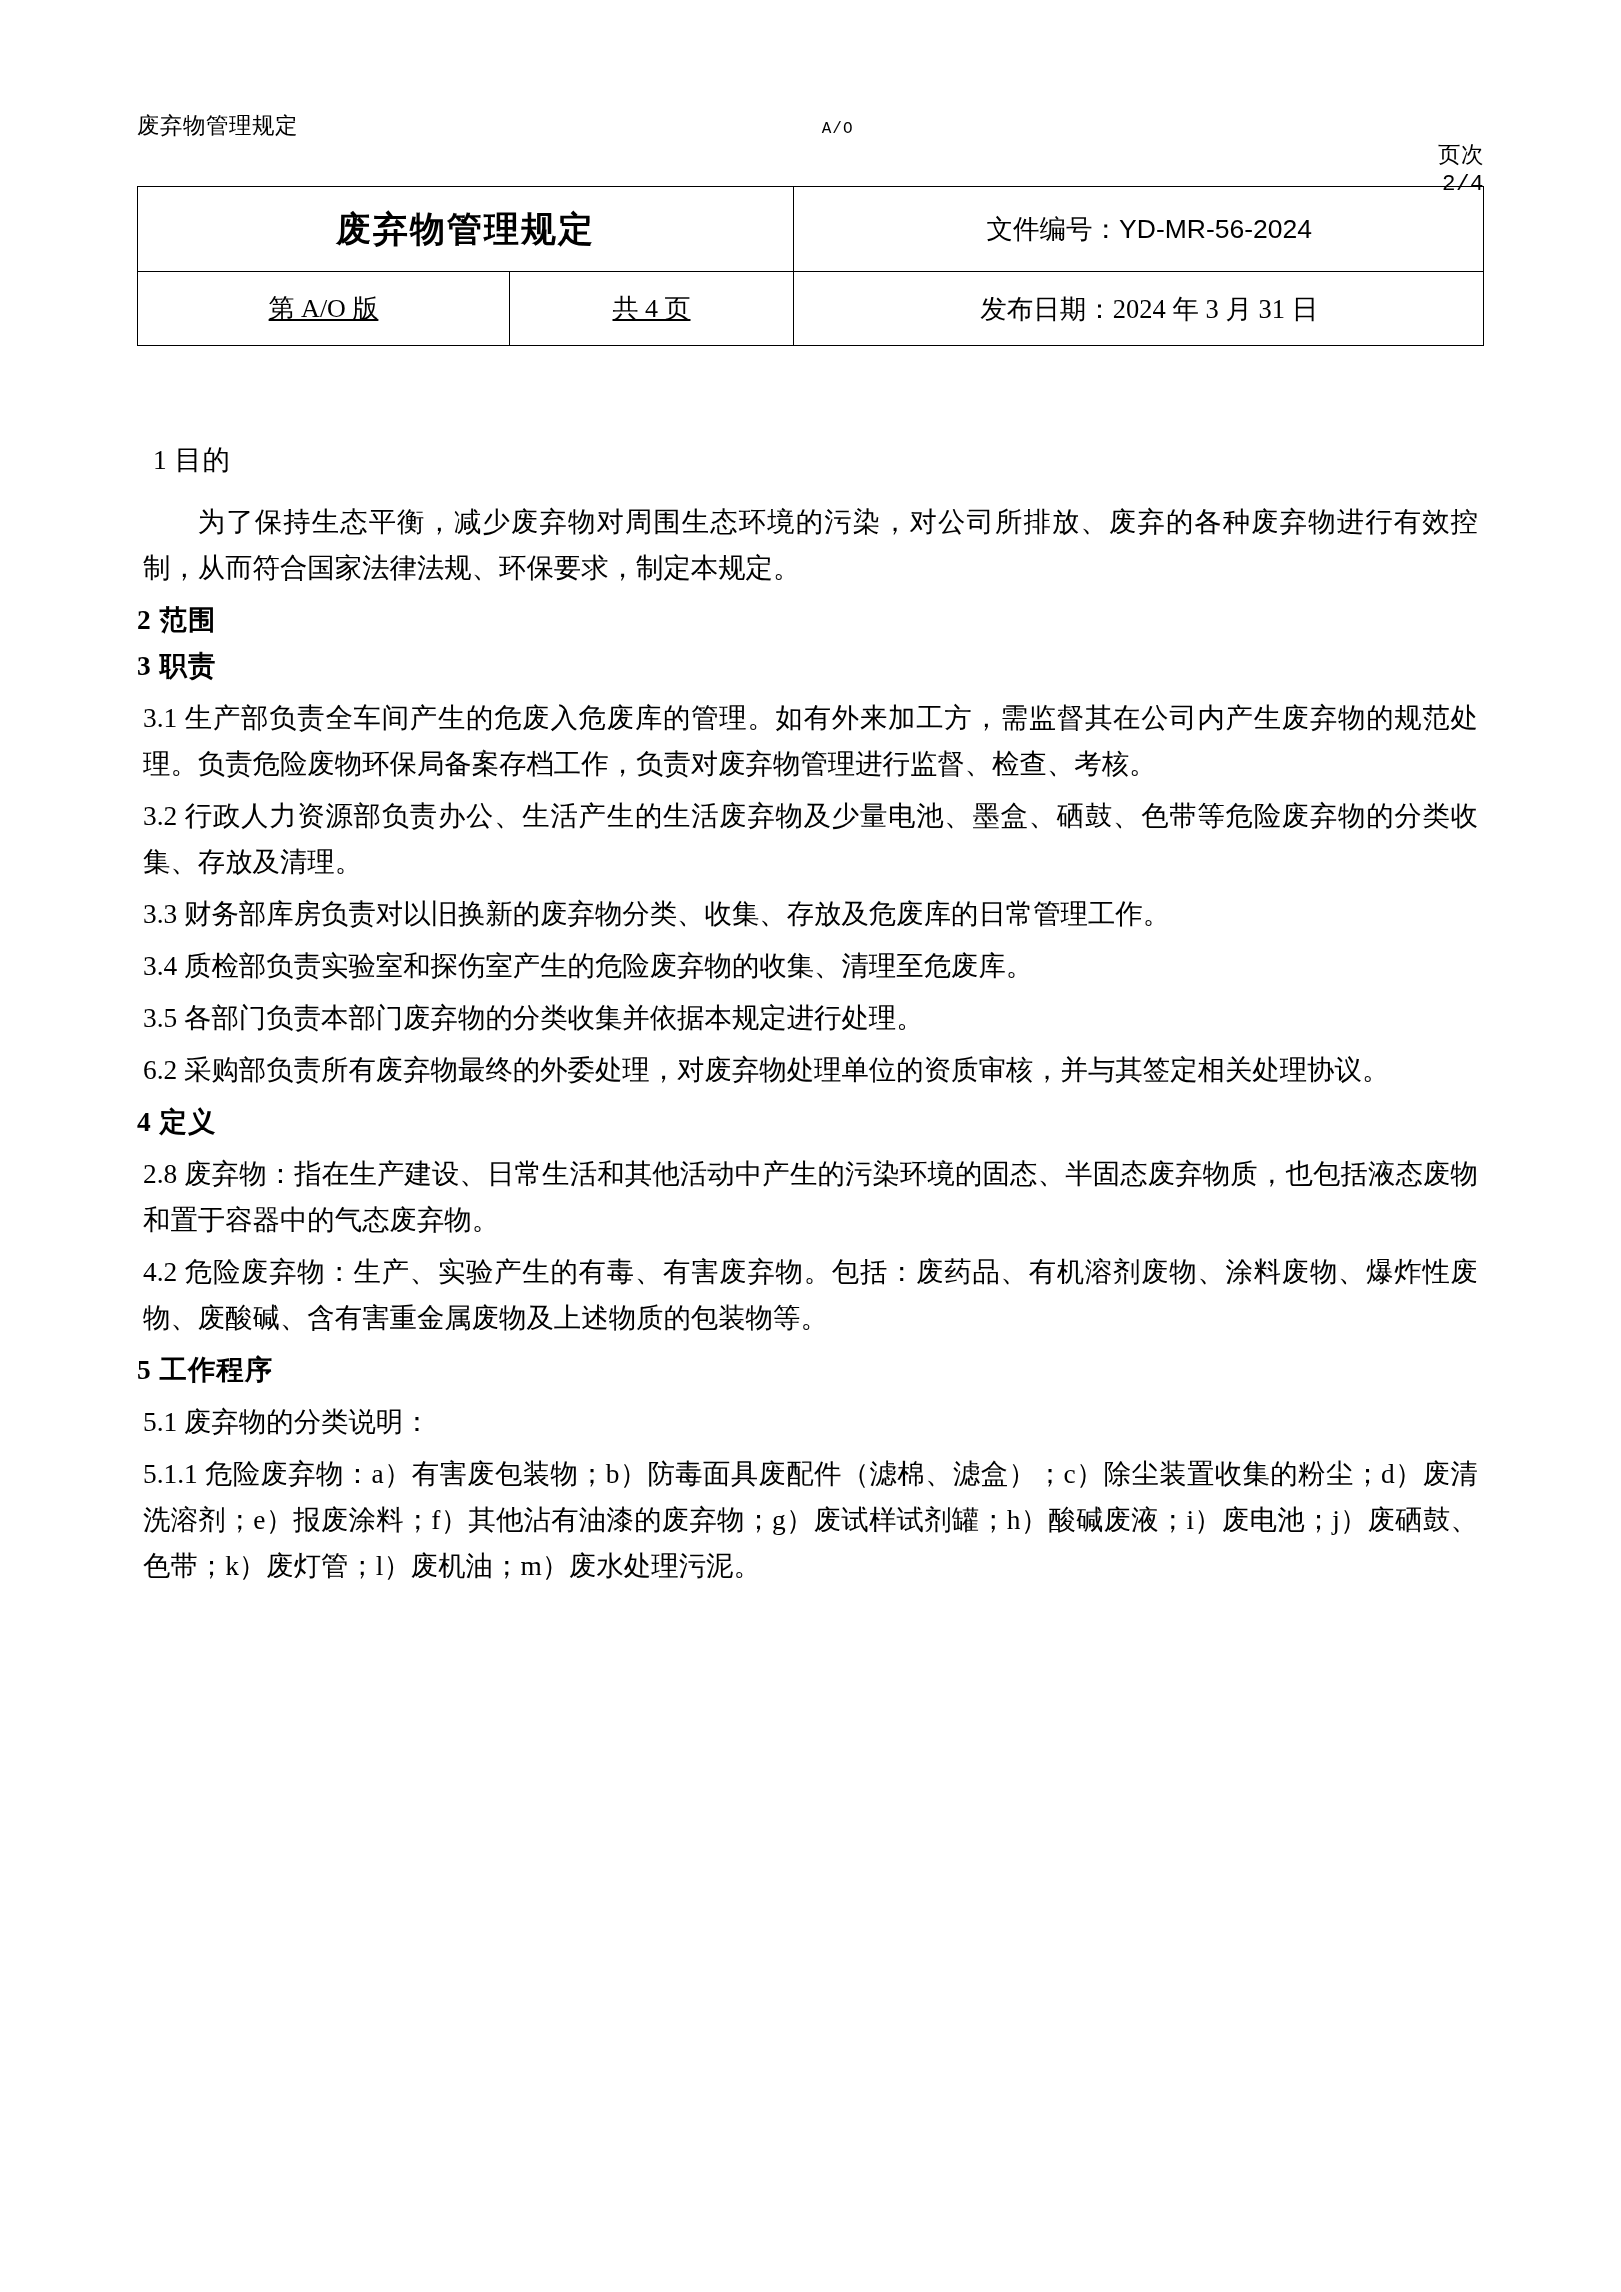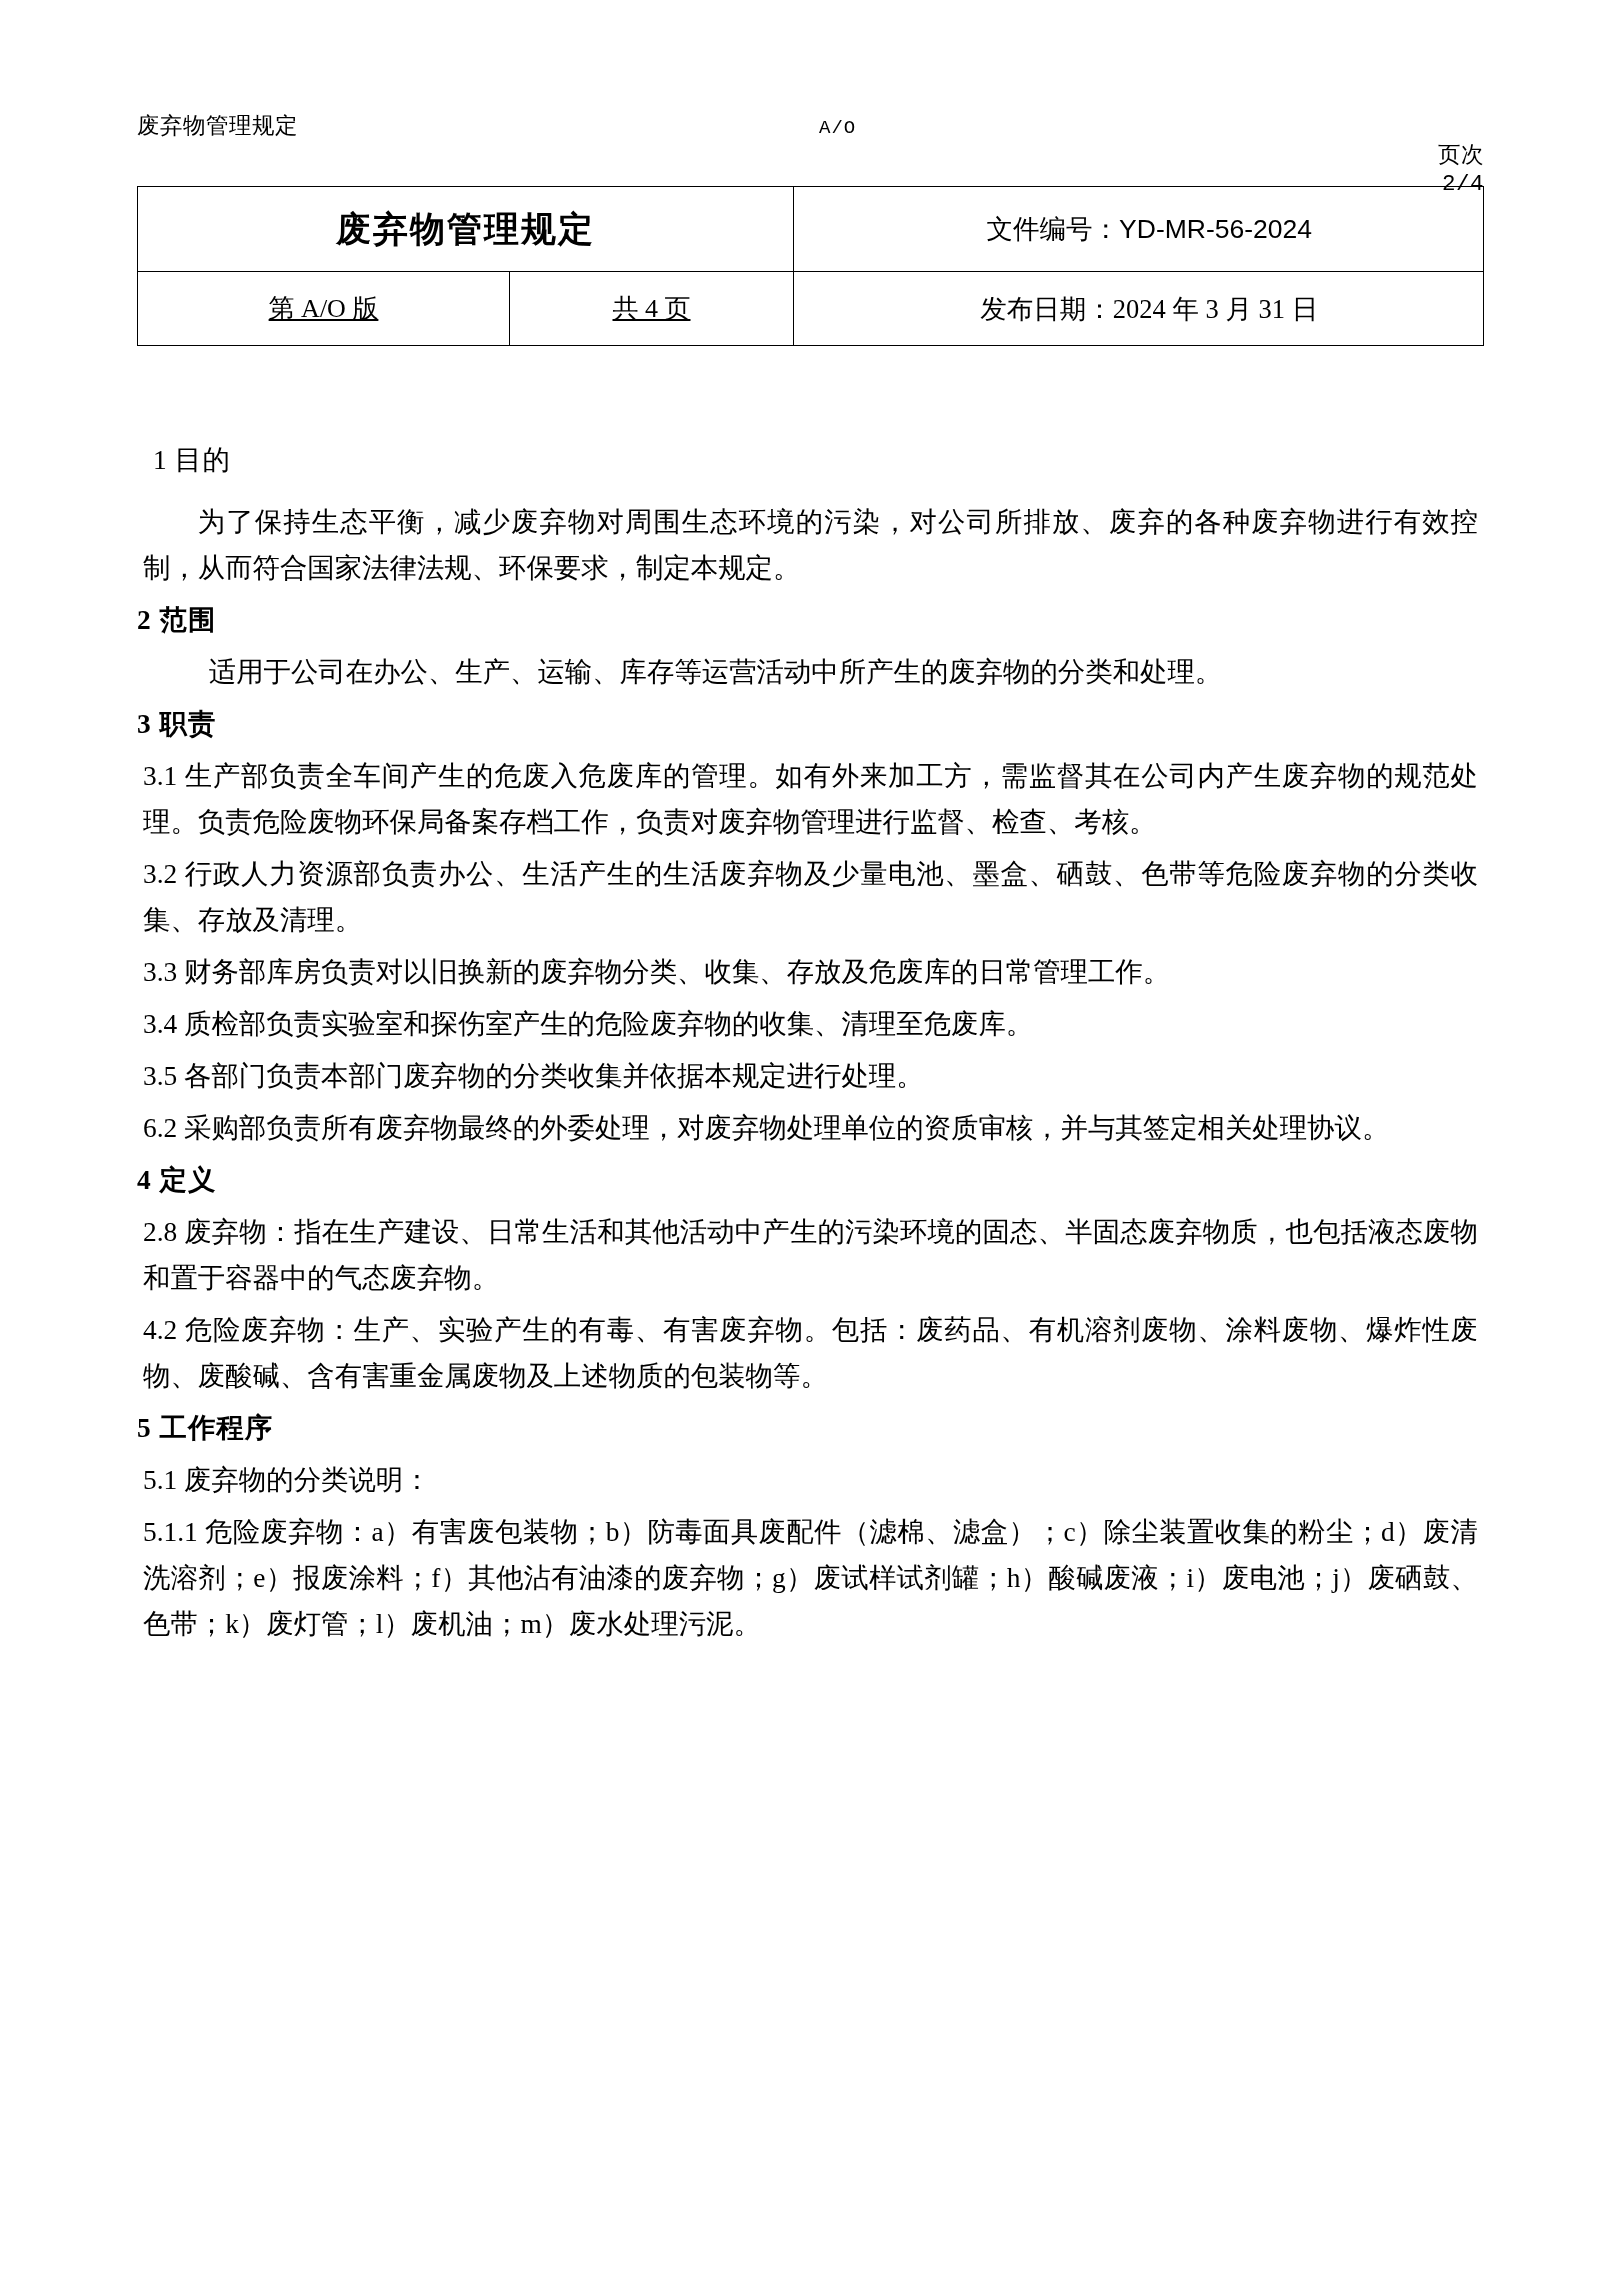--- a/index.html
+++ b/index.html
@@ -31,21 +31,21 @@
     display: flex;
     align-items: baseline;
     font-size: 22.5px;
     letter-spacing: 0.5px;
   }
   .rh-left { flex: 0 0 auto; }
   .rh-center {
     flex: 1 1 auto;
     text-align: center;
     font-family: "Liberation Mono", "DejaVu Sans Mono", monospace;
-    font-size: 19px;
+    font-size: 16px;
     letter-spacing: 1px;
   }
   .rh-right {
     flex: 0 0 auto;
     text-align: right;
     white-space: pre;
   }
   .rh-right .pg-num {
     font-family: "Liberation Mono", "DejaVu Sans Mono", monospace;
   }
@@ -158,21 +158,20 @@
     </tr>
   </tbody>
     </table>
 
   <div class="content">
 
     <p class="sec-head-light">1  目的</p>
     <p class="para indent2">为了保持生态平衡，减少废弃物对周围生态环境的污染，对公司所排放、废弃的各种废弃物进行有效控制，从而符合国家法律法规、环保要求，制定本规定。</p>
 
     <p class="sec-head">2  范围</p>
-    <p class="para indent2b">适用于公司在办公、生产、运输、库存等运营活动中所产生的废弃物的分类和处理。</p>
 
     <p class="sec-head">3  职责</p>
     <p class="para">3.1 生产部负责全车间产生的危废入危废库的管理。如有外来加工方，需监督其在公司内产生废弃物的规范处理。负责危险废物环保局备案存档工作，负责对废弃物管理进行监督、检查、考核。</p>
     <p class="para">3.2 行政人力资源部负责办公、生活产生的生活废弃物及少量电池、墨盒、硒鼓、色带等危险废弃物的分类收集、存放及清理。</p>
     <p class="para">3.3 财务部库房负责对以旧换新的废弃物分类、收集、存放及危废库的日常管理工作。</p>
     <p class="para">3.4 质检部负责实验室和探伤室产生的危险废弃物的收集、清理至危废库。</p>
     <p class="para">3.5 各部门负责本部门废弃物的分类收集并依据本规定进行处理。</p>
     <p class="para">6.2 采购部负责所有废弃物最终的外委处理，对废弃物处理单位的资质审核，并与其签定相关处理协议。</p>
 
     <p class="sec-head">4  定义</p>

